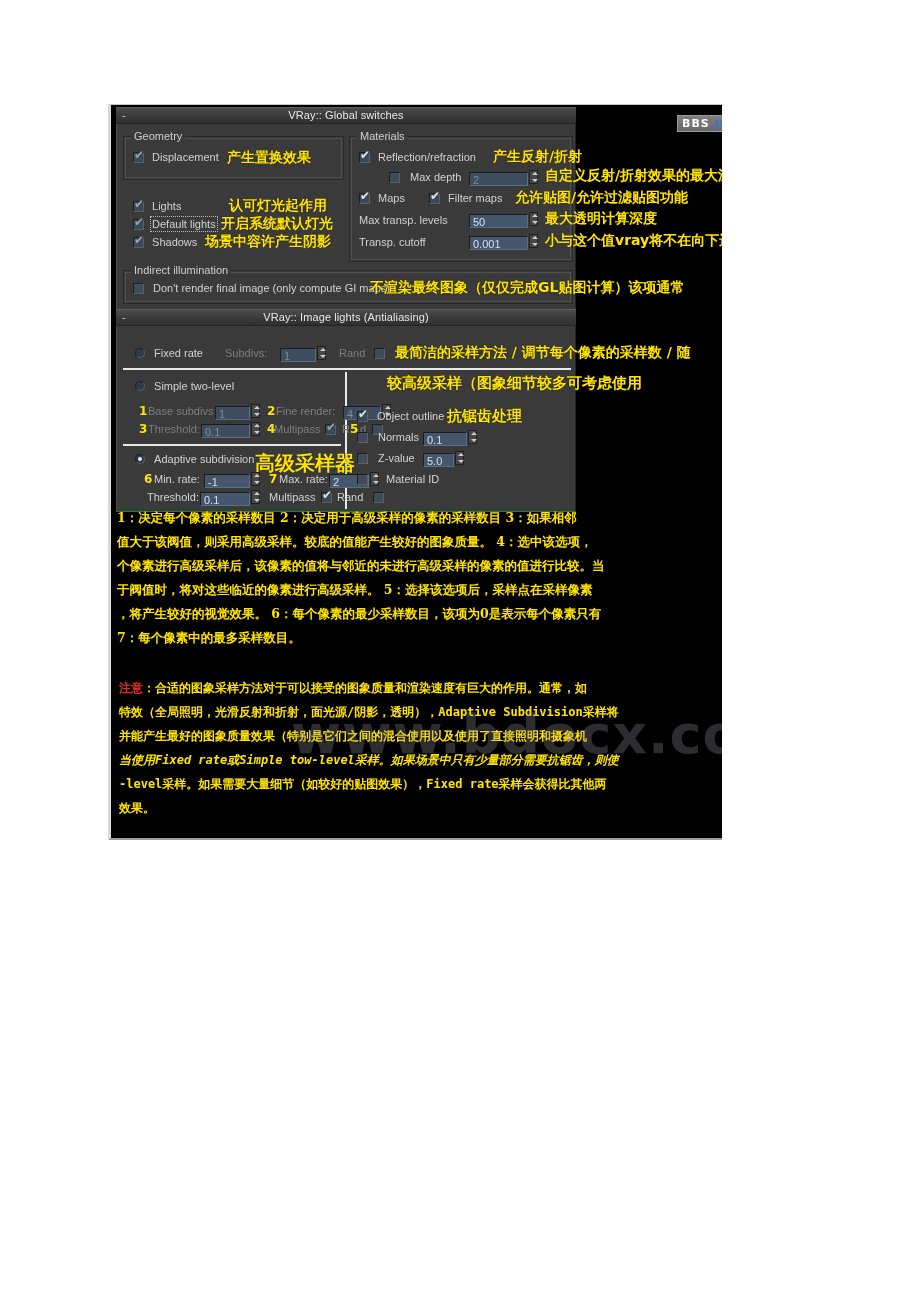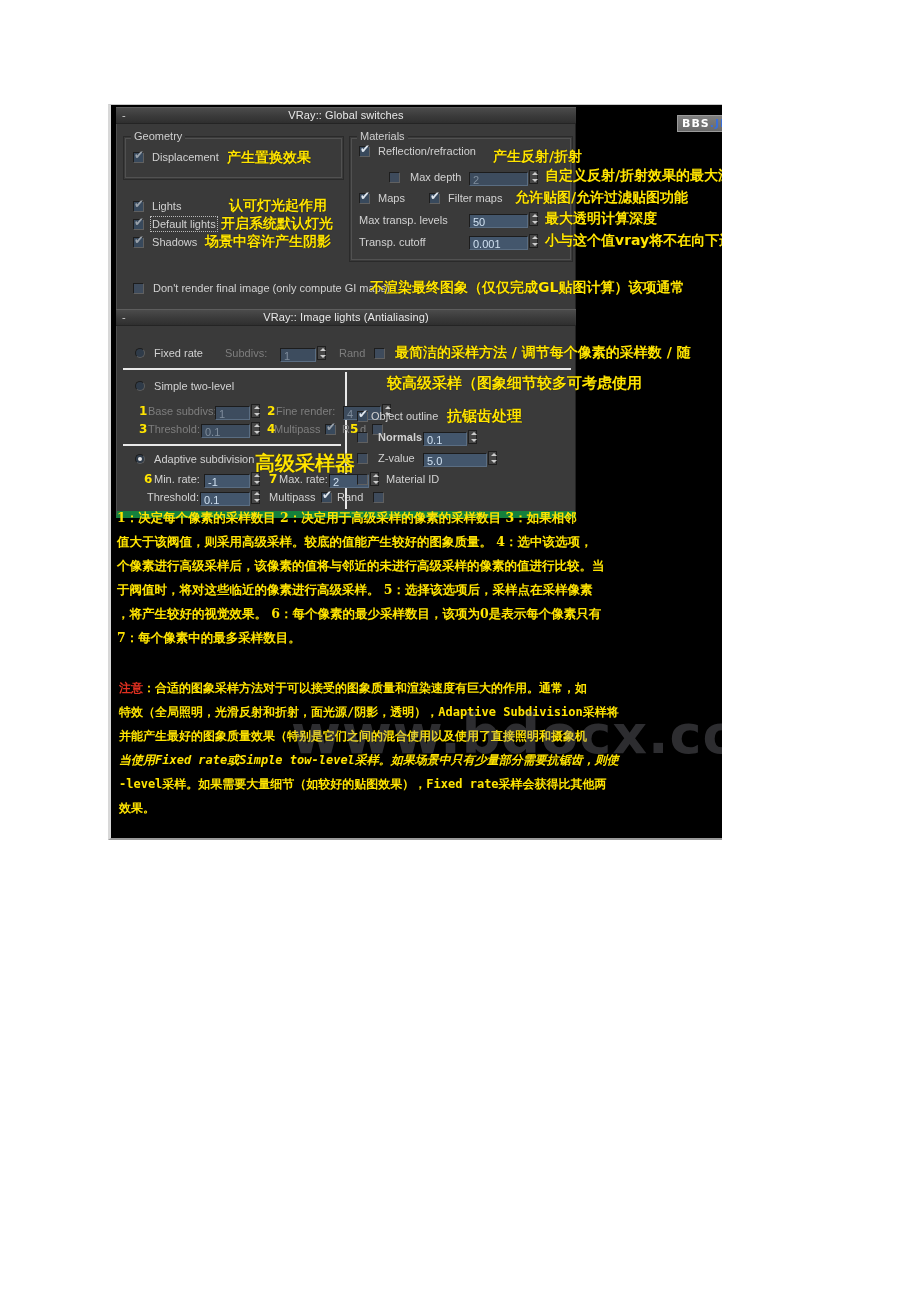--- a/index.html
+++ b/index.html
@@ -40,21 +40,21 @@
     position: relative; letter-spacing: .1px;
   }
   .rollout-minus {
     position: absolute; left: 6px; top: 0;
     color: #cfcfcf; font-size: 11px; line-height: 15px;
   }
   .rollout-body {
     background: #3a3a3a;
     border-left: 1px solid #4e4e4e;
     border-right: 1px solid #222;
-    border-bottom: 7px solid #15803d;
+    border-bottom: 1px solid #15803d;
     position: relative;
   }
 
   
   .groupbox { position: absolute; border: 1px solid #2a2a2a; border-top-color:#2a2a2a; }
   .groupbox::after{
     content:""; position:absolute; left:1px; top:1px; right:1px; bottom:1px;
     border:1px solid #515151; pointer-events:none;
   }
   .group-label {
@@ -208,21 +208,21 @@
         <div class="ctl" style="left:16px; top:112px;">
           <span class="cb on dimchk"></span>
           <span class="dim" style="margin-left:5px;">Shadows</span>
         </div>
         <div class="anno" style="left:88px; top:109px; font-size:14px;">场景中容许产生阴影</div>
 
         <div class="groupbox" style="left:232px; top:12px; width:222px; height:124px;">
           <span class="group-label">Materials</span>
         </div>
 
-        <div class="ctl" style="left:242px; top:21px;">
+        <div class="ctl" style="left:242px; top:27px;">
           <span class="cb on"></span>
           <span style="margin-left:5px;">Reflection/refraction</span>
         </div>
         <div class="anno" style="left:376px; top:24px; font-size:14px;">产生反射/折射</div>
 
         <div class="ctl" style="left:272px; top:47px;">
           <span class="cb flat"></span>
           <span class="dim" style="margin-left:7px;">Max depth</span>
         </div>
         <div class="ctl" style="left:352px; top:46px;">
@@ -245,20 +245,23 @@
           <span class="spin-field" style="width:59px;">50</span><span class="spinner"></span>
         </div>
         <div class="anno" style="left:428px; top:86px; font-size:14px;">最大透明计算深度</div>
 
         <div class="ctl" style="left:242px; top:112px;">Transp. cutoff</div>
         <div class="ctl" style="left:352px; top:110px;">
           <span class="spin-field" style="width:59px;">0.001</span><span class="spinner"></span>
         </div>
         <div class="anno" style="left:428px; top:108px; font-size:14px;">小与这个值vray将不在向下进</div>
 
+        <div class="groupbox" style="left:6px; top:146px; width:448px; height:32px;">
+          <span class="group-label">Indirect illumination</span>
+        </div>
         <div class="ctl" style="left:16px; top:158px;">
           <span class="cb flat"></span>
           <span style="margin-left:6px;">Don't render final image (only compute GI maps)</span>
         </div>
         <div class="anno" style="left:253px; top:155px; font-size:14px;">不渲染最终图象（仅仅完成GL贴图计算）该项通常</div>
       </div>
     </div>
 
     <div class="rollout" style="left:5px; top:204px; width:460px;">
       <div class="rollout-title">
@@ -347,38 +350,38 @@
         </div>
         <div class="ctl" style="left:220px; top:165px;">Rand</div>
         <div class="ctl" style="left:256px; top:165px;">
           <span class="cb flat"></span>
         </div>
 
         <div class="anno" style="left:270px; top:48px; font-size:15px;">较高级采样（图象细节较多可考虑使用</div>
 
         <div class="ctl" style="left:240px; top:84px;">
           <span class="cb on"></span>
-          <span style="">Object outline</span>
+          <span style="margin-left:6px;">Object outline</span>
         </div>
         <div class="anno" style="left:330px; top:81px; font-size:15px;">抗锯齿处理</div>
 
         <div class="ctl" style="left:240px; top:105px;">
           <span class="cb flat"></span>
-          <span style="margin-left:7px;font-weight:bold;">Normals</span>
+          <span style="margin-left:7px;">Normals</span>
         </div>
         <div class="ctl" style="left:306px; top:104px;">
           <span class="spin-field" style="width:44px;">0.1</span><span class="spinner"></span>
         </div>
 
         <div class="ctl" style="left:240px; top:126px;">
           <span class="cb flat"></span>
           <span style="margin-left:7px;">Z-value</span>
         </div>
         <div class="ctl" style="left:306px; top:125px;">
-          <span class="spin-field" style="width:64px;">5.0</span><span class="spinner"></span>
+          <span class="spin-field" style="width:31px;">5.0</span><span class="spinner"></span>
         </div>
 
         <div class="ctl" style="left:240px; top:147px;">
           <span class="cb flat"></span>
           <span style="margin-left:15px;">Material ID</span>
         </div>
       </div>
     </div>
 
     <div class="watermark">www.bdocx.com</div>

